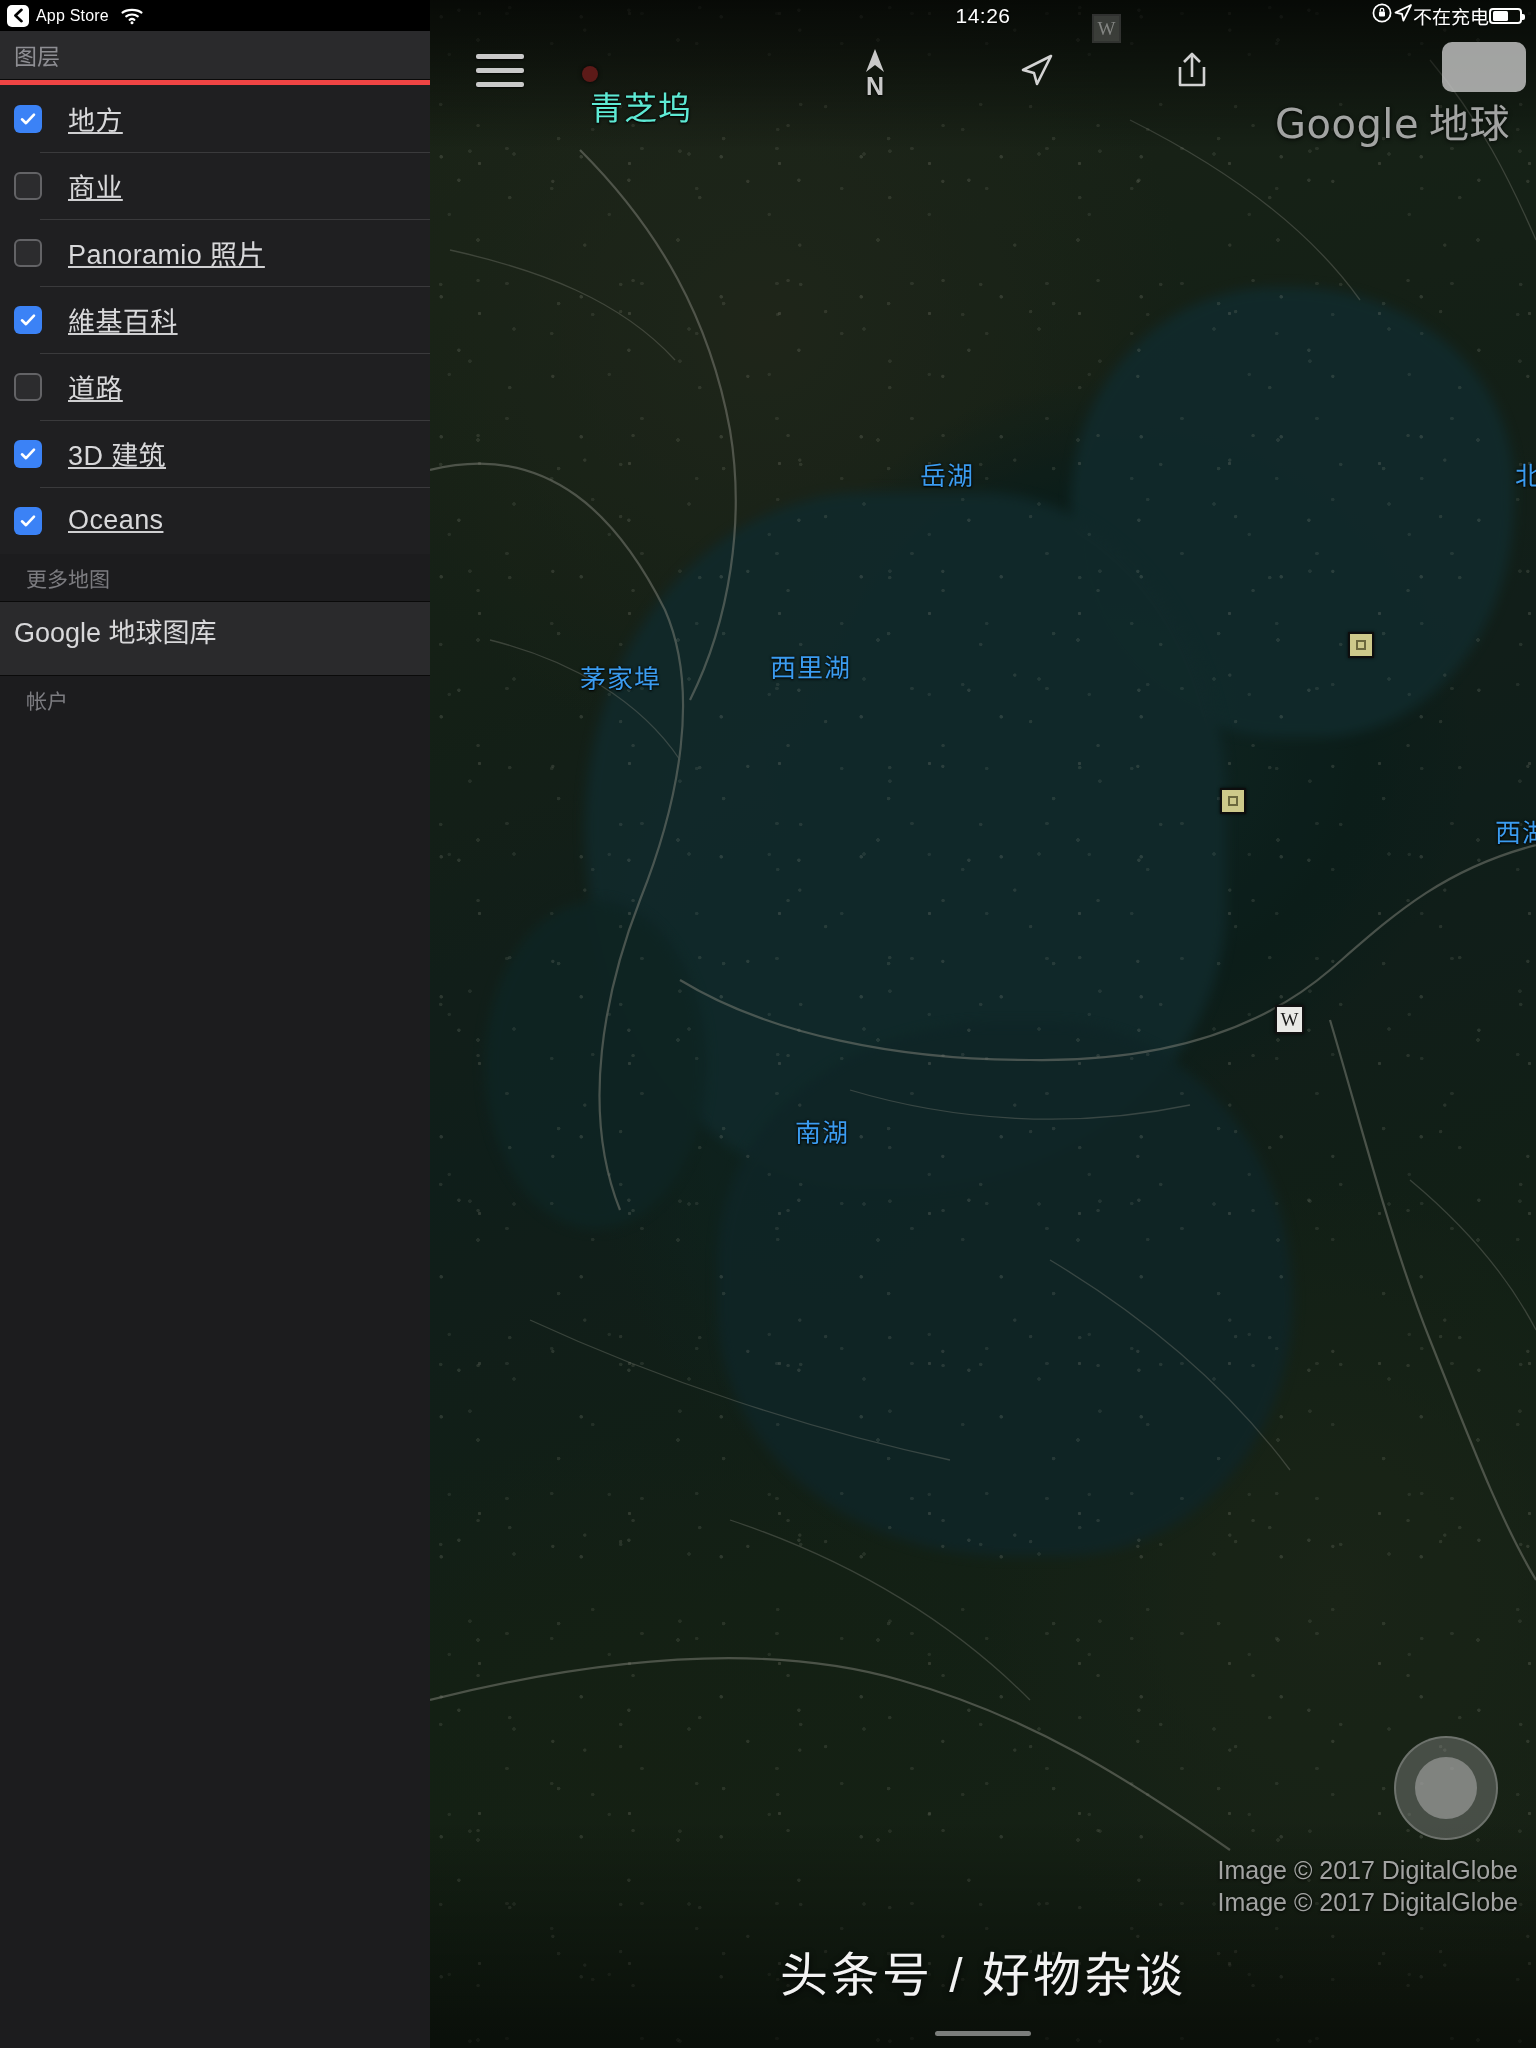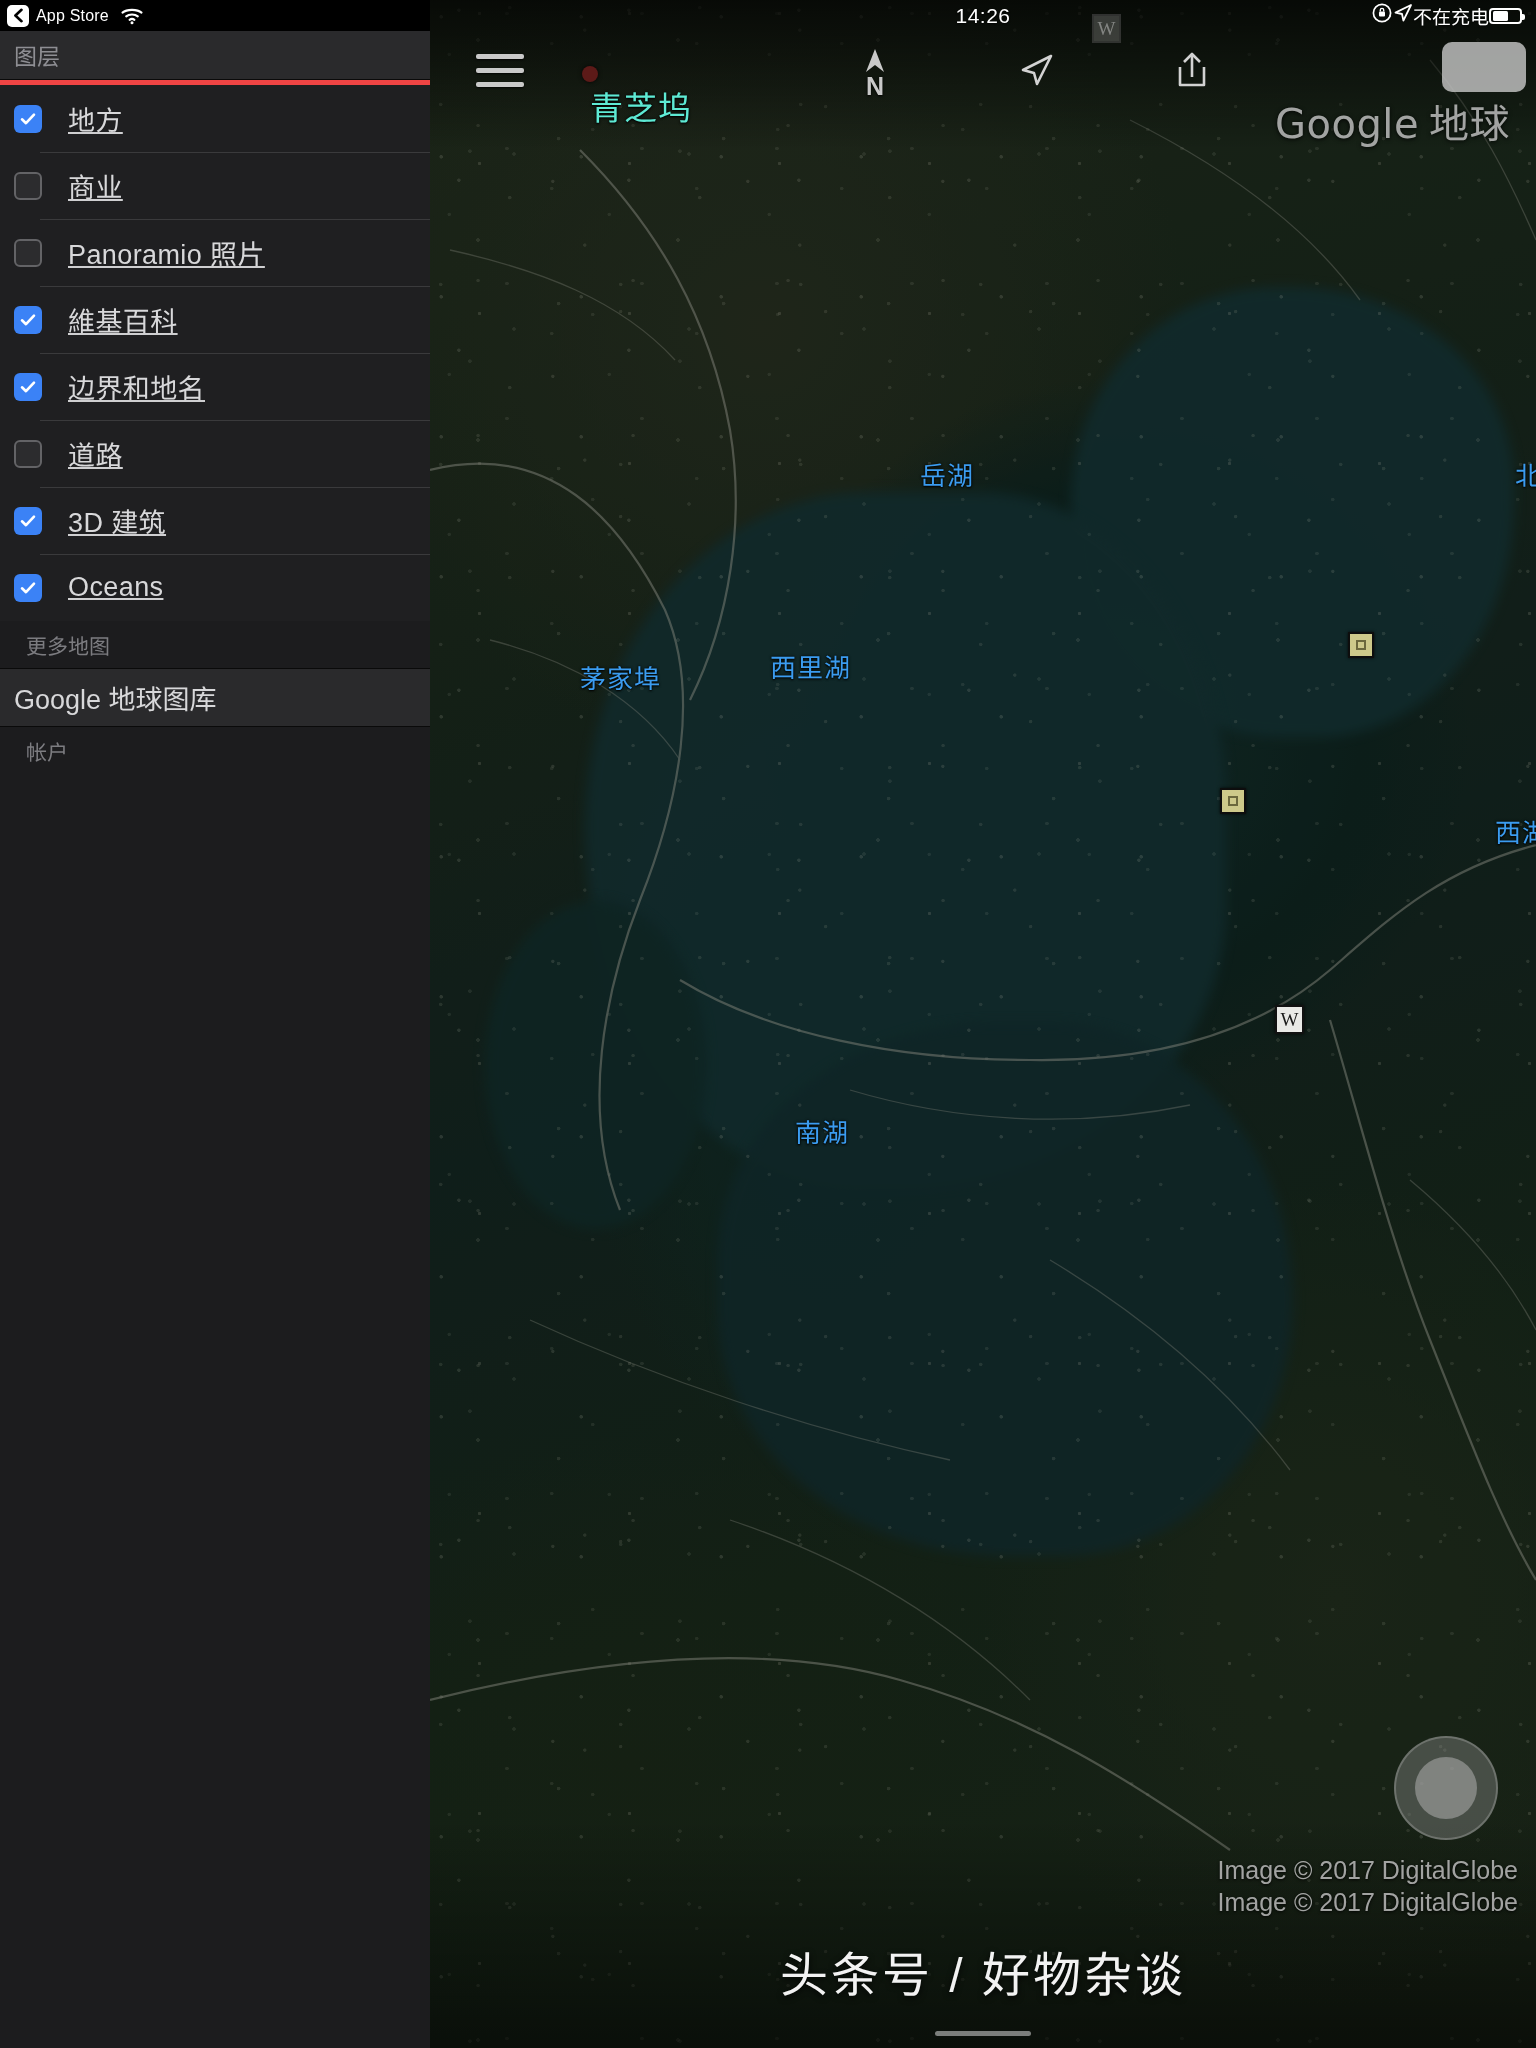--- a/index.html
+++ b/index.html
@@ -70,21 +70,21 @@
   .cb{
     width:28px;height:28px;border-radius:6px;flex:0 0 auto;
     display:flex;align-items:center;justify-content:center;box-sizing:border-box;
   }
   .cb.on{background:#3b82f6;}
   .cb.off{background:#2c2c2e;border:2px solid #636366;}
   .cb svg{display:block;}
   .layer-label{margin-left:26px;font-size:27px;color:#d8d8da;letter-spacing:.4px;}
 
   .big-row{
-    height:57px;display:flex;align-items:center;padding:0 16px 0 14px;
+    height:57px;display:flex;align-items:center;padding:0 16px 16px 14px;
     font-size:27px;color:#d8d8da;background:#2a2a2c;
     border-top:1px solid #0a0a0a;border-bottom:1px solid #0a0a0a;
     justify-content:space-between;
   }
   .nav-row{
     height:57px;display:flex;align-items:center;justify-content:space-between;
     padding:0 18px 0 14px;font-size:27px;color:#d8d8da;background:#2a2a2c;
     border-top:1px solid #0a0a0a;border-bottom:1px solid #0a0a0a;
   }
   .chev{color:#8e8e93;display:flex;align-items:center;}
@@ -356,28 +356,20 @@
 
       <div class="layer-row">
         <span class="cb on">
           <svg width="18" height="18" viewBox="0 0 18 18" aria-hidden="true">
               <path d="M3 9.3 L7 13.2 L15 4.6" fill="none" stroke="#fff" stroke-width="2.6" stroke-linecap="round" stroke-linejoin="round"></path>
             </svg>
         </span>
         <span class="layer-label">維基百科</span>
       </div>
 
-      <div class="layer-row">
-        <span class="cb on">
-          <svg width="18" height="18" viewBox="0 0 18 18" aria-hidden="true">
-              <path d="M3 9.3 L7 13.2 L15 4.6" fill="none" stroke="#fff" stroke-width="2.6" stroke-linecap="round" stroke-linejoin="round"></path>
-            </svg>
-        </span>
-        <span class="layer-label">边界和地名</span>
-      </div>
 
       <div class="layer-row">
         <span class="cb off"></span>
         <span class="layer-label">道路</span>
       </div>
 
       <div class="layer-row">
         <span class="cb on">
           <svg width="18" height="18" viewBox="0 0 18 18" aria-hidden="true">
               <path d="M3 9.3 L7 13.2 L15 4.6" fill="none" stroke="#fff" stroke-width="2.6" stroke-linecap="round" stroke-linejoin="round"></path>

